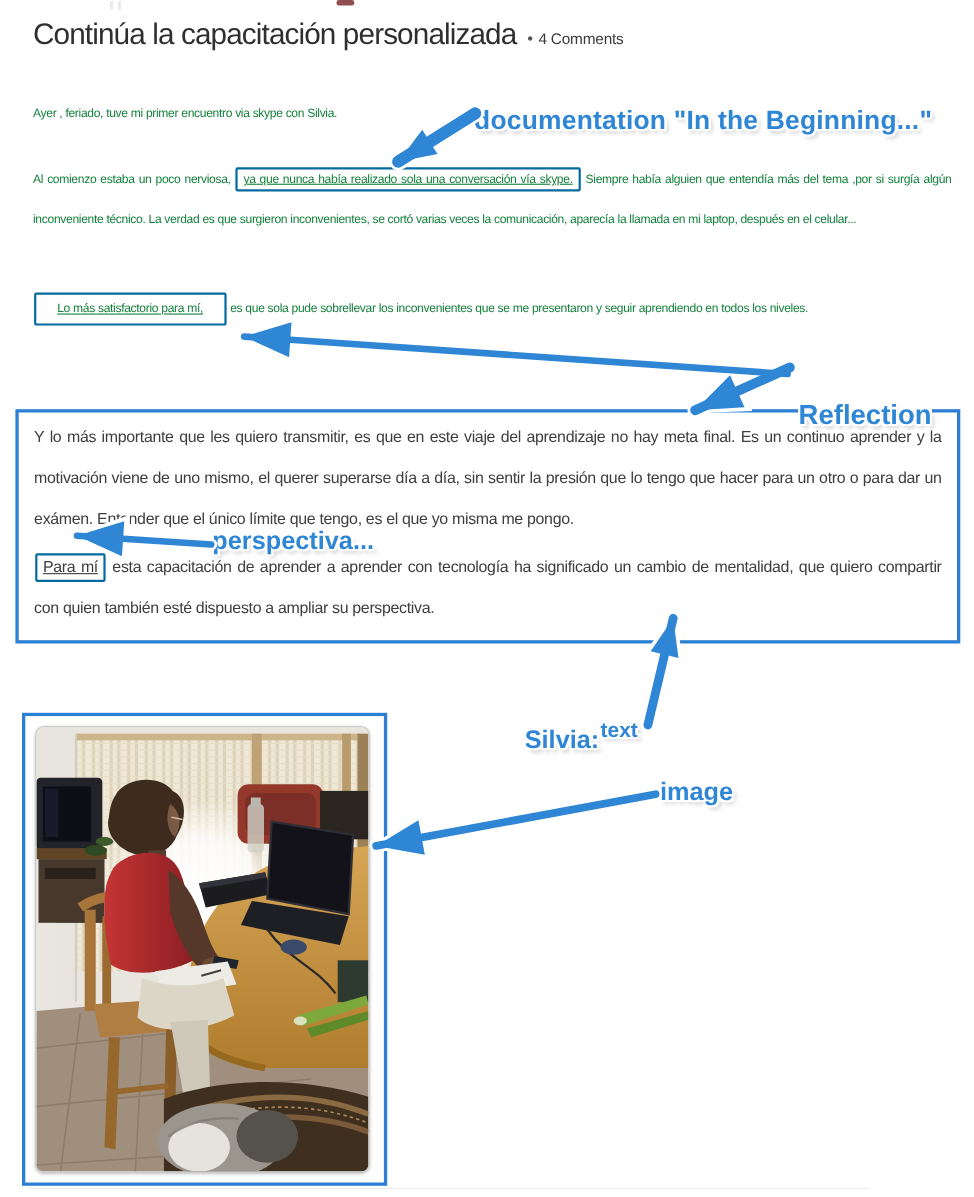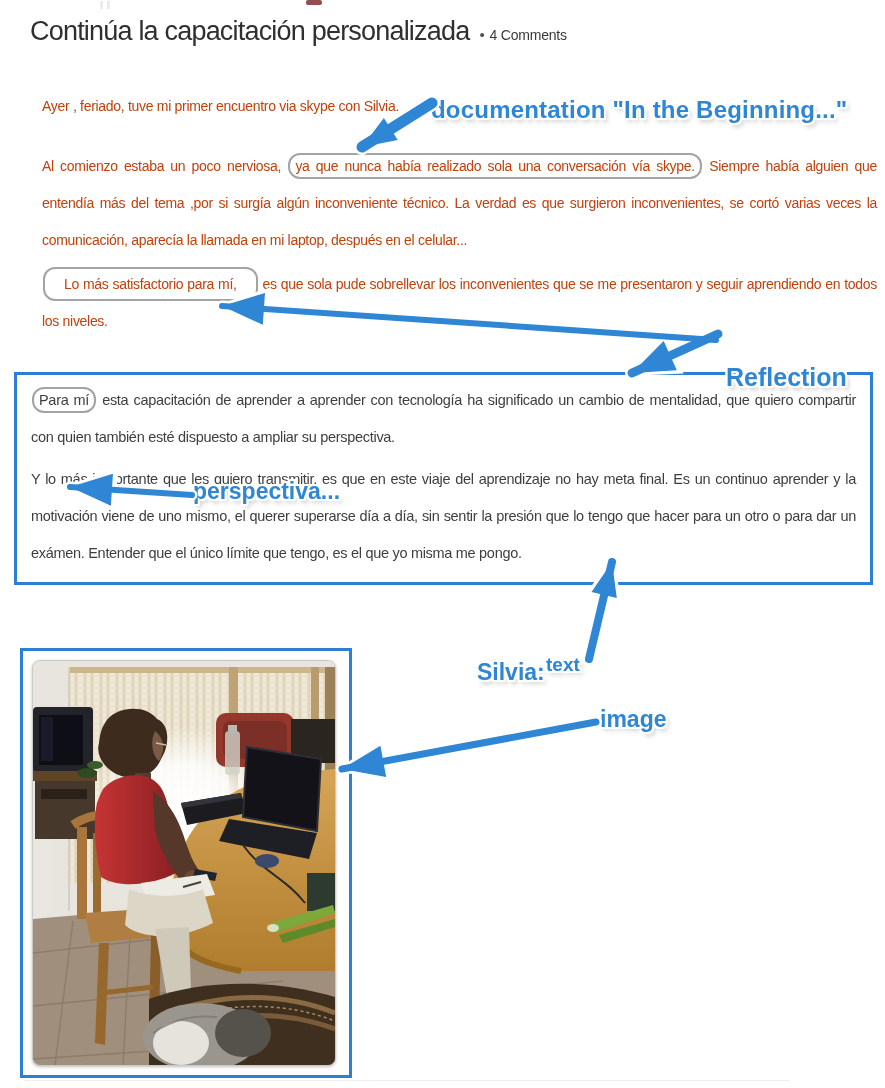--- a/index.html
+++ b/index.html
@@ -8,26 +8,26 @@
     font-family:"Liberation Sans",sans-serif;color:#3e3e3e;
   }
   
   .title-row{position:absolute;left:30px;top:16px;width:830px;white-space:nowrap;}
   .post-title{
     display:inline;font-size:27px;font-weight:400;letter-spacing:-0.8px;color:#2f2f2f;
   }
   .comments{display:inline;font-size:14px;color:#3a3a3a;margin-left:10px;letter-spacing:-0.2px;}
   .comments .dot{font-size:15px;color:#555;margin-right:5px;}
   .para{
-    position:absolute;left:42px;width:835px;
-    font-size:14px;letter-spacing:-0.3px;line-height:37px;color:#c2410c;
+    position:absolute;left:30px;width:835px;
+    font-size:11px;letter-spacing:-0.3px;line-height:37px;color:#15803d;
     text-align:justify;
   }
   .hl-box{
-    border:2px solid #a3a3a3;border-radius:12px;padding:3px 5px;margin:0 1px;
+    border:2px solid #0369a1;border-radius:2px;padding:3px 5px;margin:0 1px;text-decoration:underline;
   }
   .hl-box.tall{padding:7px 19px;}
   .big-box{
     position:absolute;left:14px;top:372px;width:853px;height:207px;
     border:3px solid #2b80d4;background:transparent;
   }
   .big-box .inner-para{
     position:relative;margin:0;padding:0 14px;
     font-size:14.5px;letter-spacing:-0.3px;line-height:37px;text-align:justify;color:#3e3e3e;
   }
@@ -81,22 +81,22 @@
     <h1 class="post-title">Continúa la capacitación personalizada</h1><span class="comments"><span class="dot">•</span><span>4 Comments</span></span>
   </div>
 
   <p class="para" style="top:74px;text-align:left;">Ayer , feriado, tuve mi primer encuentro via skype con Silvia.</p>
 
   <p class="para" style="top:134px;"><span>Al comienzo estaba un poco nerviosa, </span><span class="hl-box">ya que nunca había realizado sola una conversación vía skype.</span><span> Siempre había alguien que entendía más del tema ,por si surgía algún inconveniente técnico. La verdad es que surgieron inconvenientes, se cortó varias veces la comunicación, aparecía la llamada en mi laptop, después en el celular...</span></p>
 
   <p class="para" style="top:252px;"><span class="hl-box tall">Lo más satisfactorio para mí,</span><span> es que sola pude sobrellevar los inconvenientes que se me presentaron y seguir aprendiendo en todos los niveles.</span></p>
 
   <div class="big-box">
+    <p class="inner-para p4">Y lo más importante que les quiero transmitir, es que en este viaje del aprendizaje no hay meta final. Es un continuo aprender y la motivación viene de uno mismo, el querer superarse día a día, sin sentir la presión que lo tengo que hacer para un otro o para dar un exámen. Entender que el único límite que tengo, es el que yo misma me pongo.</p>
     <p class="inner-para p5"><span class="hl-box">Para mí</span><span> esta capacitación de aprender a aprender con tecnología ha significado un cambio de mentalidad, que quiero compartir con quien también esté dispuesto  a ampliar su perspectiva.</span></p>
-    <p class="inner-para p4">Y lo más importante que les quiero transmitir, es que en este viaje del aprendizaje no hay meta final. Es un continuo aprender y la motivación viene de uno mismo, el querer superarse día a día, sin sentir la presión que lo tengo que hacer para un otro o para dar un exámen. Entender que el único límite que tengo, es el que yo misma me pongo.</p>
   </div>
 
   <div class="media-box">
     <div class="photo-frame" title="Woman in red top seated at round wooden table working on laptops in front of a bright curtained window">
       <svg viewBox="0 0 302 404" preserveAspectRatio="none">
         <defs>
           <radialGradient id="glow" cx="50%" cy="50%" r="50%">
             <stop offset="0%" stop-color="#ffffff" stop-opacity="1"></stop>
             <stop offset="55%" stop-color="#ffffff" stop-opacity="0.85"></stop>
             <stop offset="100%" stop-color="#ffffff" stop-opacity="0"></stop>

